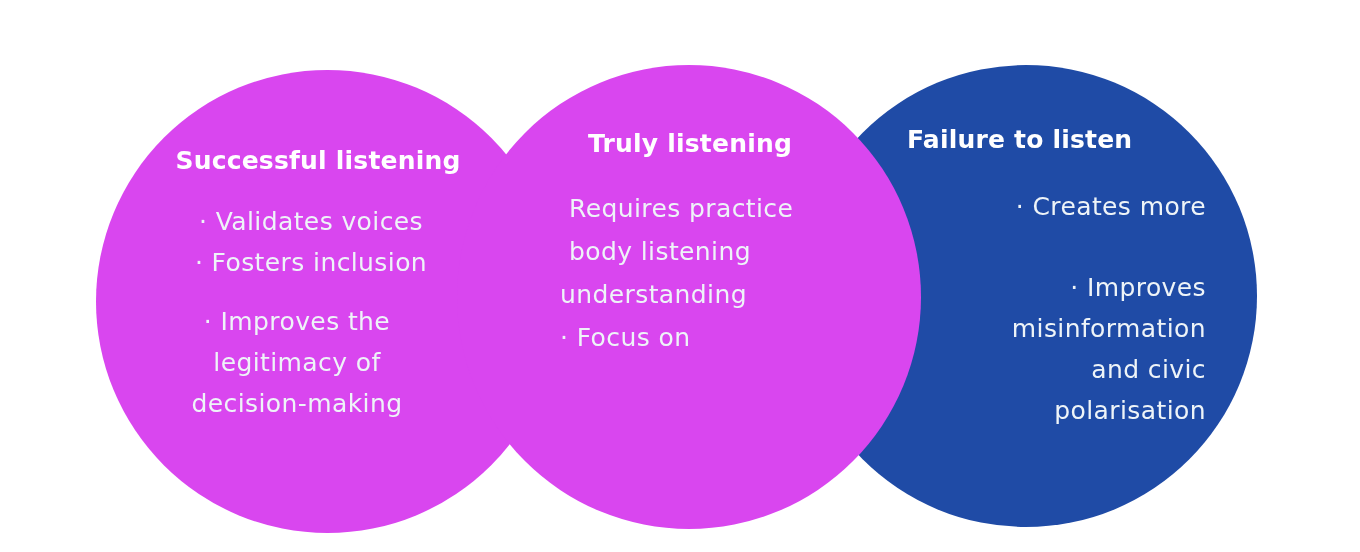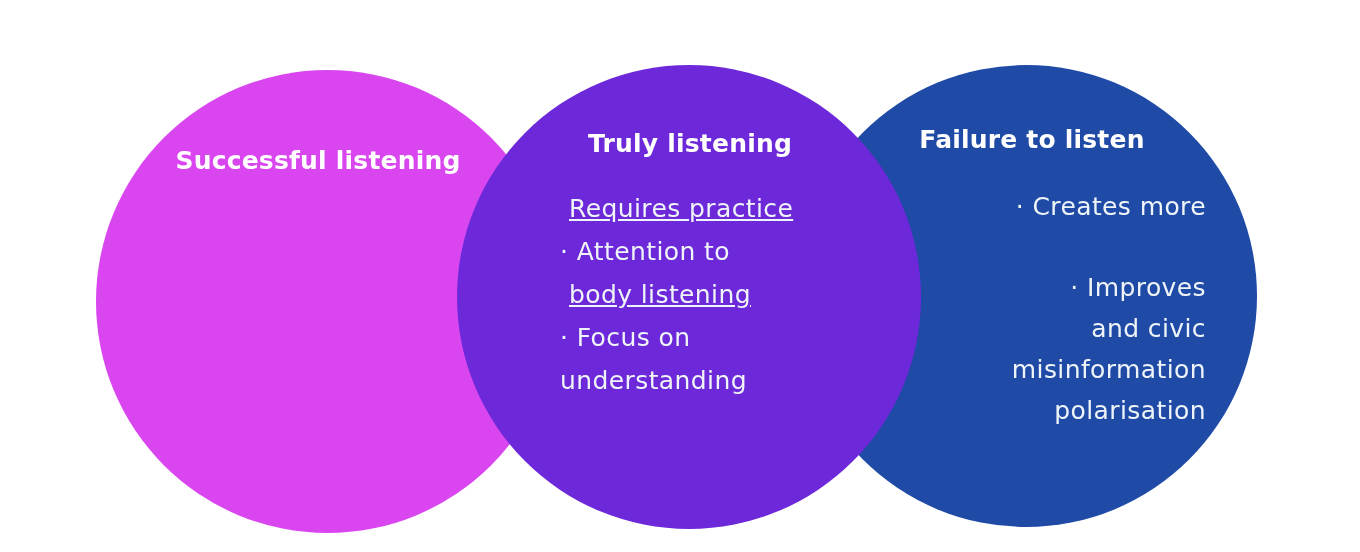--- a/index.html
+++ b/index.html
@@ -54,49 +54,56 @@
 
     
     #c-left .title { position: absolute; left: 66px; top: 76px; width: 312px; text-align: center; }
     #c-left .items { position: absolute; left: 50px; top: 131px; width: 330px; }
     #c-left .gap { height: 18px; }
     #c-left .l-item-2 { margin-left: -28px; }
 
     
     #c-mid .title { position: absolute; left: 118px; top: 64px; width: 230px; text-align: center; }
     #c-mid .items { position: absolute; left: 103px; top: 122px; width: 300px; text-align: left; }
-    #c-mid .items .indent { padding-left: 9px; text-decoration: underline; }
+    #c-mid .items .indent { padding-left: 9px; }
     #c-mid .items .item { line-height: 43px; }
 
     
-    #c-right .title { position: absolute; left: 112px; top: 60px; width: 250px; text-align: center; }
+    #c-right .title { position: absolute; left: 112px; top: 60px; width: 250px; text-align: left; }
     #c-right .items { position: absolute; left: 96px; top: 121px; width: 315px; text-align: right; }
     #c-right .gap { height: 40px; }
   </style>
 </head>
 <body>
 
 <div class="circle" id="c-left" style="background: #d946ef;">
   <div class="title">Successful listening</div>
+  <div class="items content">
+    <span class="item item-line">· Validates voices</span>
+    <span class="item item-line">· Fosters inclusion</span>
+    <div class="gap"></div>
+    <span class="item item-line l-item-2">· Improves the</span>
+    <span class="item item-line l-item-2">legitimacy of</span>
+    <span class="item item-line l-item-2">decision-making</span>
+  </div>
 </div>
 
 <div class="circle" id="c-right" style="background: rgb(31, 75, 166);">
   <div class="title">Failure to listen</div>
   <div class="items content">
     <span class="item item-line">· Creates more</span>
     <div class="gap"></div>
     <span class="item item-line">· Improves</span>
+    <span class="item item-line">misinformation</span>
     <span class="item item-line">and civic</span>
-    <span class="item item-line">misinformation</span>
     <span class="item item-line">polarisation</span>
   </div>
 </div>
 
-<div class="circle" id="c-mid" style="background: #6d28d9;">
+<div class="circle" id="c-mid" style="background: #d946ef;">
   <div class="title">Truly listening</div>
   <div class="items content">
     <span class="item item-line indent">Requires practice</span>
-    <span class="item item-line">· Attention to</span>
     <span class="item item-line indent">body listening</span>
+    <span class="item item-line">understanding</span>
     <span class="item item-line">· Focus on</span>
-    <span class="item item-line">understanding</span>
   </div>
 </div>
 
 </body></html>

